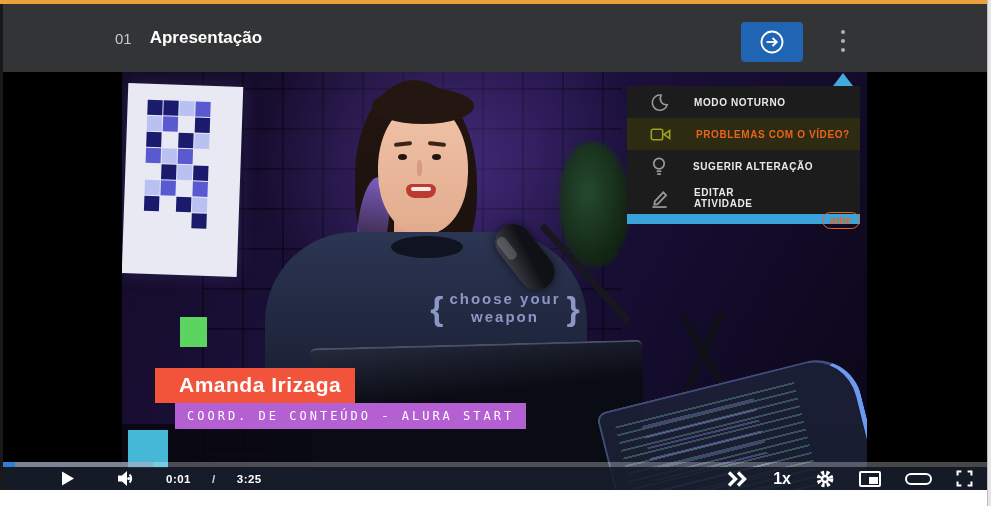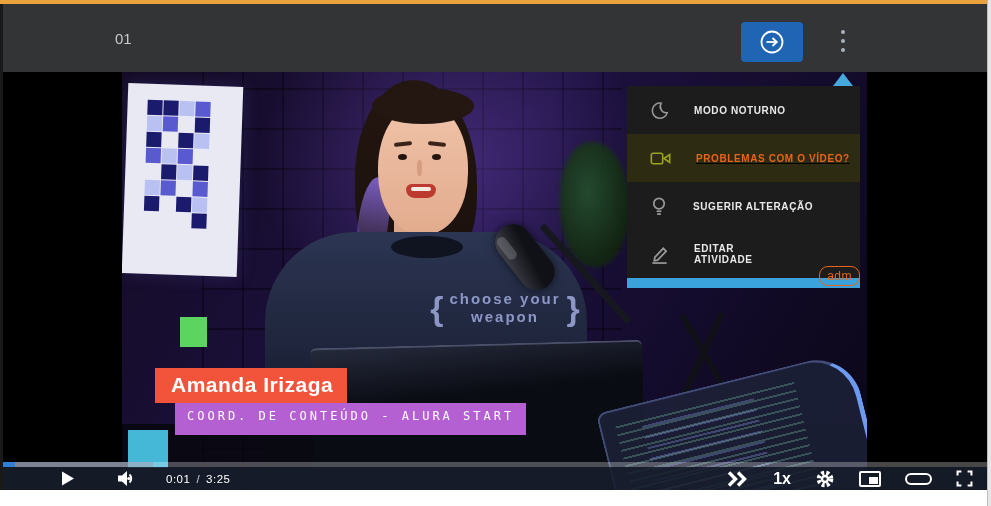--- a/index.html
+++ b/index.html
@@ -102,67 +102,68 @@
               border-radius:10px 46px 14px 10px; overflow:hidden; }
   .code1 { position:absolute; left:14px; top:12px; width:72%; height:80%;
            background:repeating-linear-gradient(0deg, rgba(130,220,180,.28) 0 2px, transparent 2px 8px); }
   .code2 { position:absolute; left:40px; top:20px; width:45%; height:70%;
            background:repeating-linear-gradient(0deg, rgba(150,170,255,.30) 0 2px, transparent 2px 11px); }
 
   .sq-green { position:absolute; left:58px; top:245px; width:27px; height:30px; background:#5cd560; }
   .sq-cyan  { position:absolute; left:6px;  top:358px; width:40px; height:38px; background:#45b8d8; }
 
   .name-tag { position:absolute; left:33px; top:296px; background:#f1543a; color:#fff; font-weight:bold;
-              font-size:21px; padding:5px 14px 6px 16px; letter-spacing:.5px; }
+              font-size:21px; padding:5px 14px 6px 24px; letter-spacing:.5px; }
   .role-tag { position:absolute; left:53px; top:331px; background:#b45fd2; color:#fff;
               font-family:"DejaVu Sans Mono", monospace; font-size:12px; letter-spacing:3px;
-              padding:6px 12px 12px 12px; }
+              padding:6px 12px 6px 12px; }
 
   
   .menu-pointer { position:absolute; left:830px; top:1px; width:0; height:0; z-index:31;
                   border-left:10px solid transparent; border-right:10px solid transparent;
                   border-bottom:13px solid #45a9dd; }
   .dropdown { position:absolute; left:624px; top:14px; width:233px; z-index:30; background:#1c1c1c; }
-  .menu-item { height:48px; display:flex; align-items:center; padding-left:23px; gap:25px; cursor:pointer; }
+  .menu-item { height:32px; display:flex; align-items:center; padding-left:23px; gap:25px; cursor:pointer; }
   .menu-item .mi-label { color:#e9e9e9; font-size:10px; font-weight:bold; letter-spacing:.6px; }
   .menu-item svg { stroke:#9a9a9a; }
-  .menu-item.hl { background:#2e2b13;text-decoration:underline; }
+  .menu-item.hl { background:#2e2b13; }
   .menu-item.hl .mi-label { color:#e8641a; }
   .menu-item.hl svg { stroke:#9aa41f; }
   .adm-badge { display:inline-block; margin-left:10px; color:#e8641a; border:1px solid #e8641a;
-               border-radius:9px; font-size:12px; font-weight:normal; padding:2px 7px 2px 7px; letter-spacing:.5px;margin-top:44px; }
+               border-radius:9px; font-size:10px; font-weight:bold; padding:2px 7px 2px 7px; letter-spacing:.5px;margin-top:44px; }
   .menu-footer { height:10px; background:#3ba3dc; }
 
   
   .controls { position:absolute; left:0; right:0; top:390px; height:28px; z-index:20; }
   .progress { position:relative; height:5px; width:100%; display:flex; cursor:pointer; }
   .prog-played   { width:1.2%; background:#2f7fd4; }
   .prog-buffered { width:14%; background:rgba(165,175,195,.75); }
   .prog-rest     { flex:1; background:rgba(255,255,255,.28); }
   .bar { height:23px; background:rgba(24,30,44,.88); display:flex; align-items:center;
          padding:0 14px 0 58px; color:#fff; }
   .ctl-btn { background:none; border:none; color:#fff; cursor:pointer; display:flex;
              align-items:center; justify-content:center; padding:0; }
-  .time { font-size:11.5px; font-weight:400; color:#fff; letter-spacing:.5px; margin-left:28px; display:flex; gap:6px; }
+  .time { font-size:11.5px; font-weight:700; color:#fff; letter-spacing:.5px; margin-left:28px; display:flex; gap:21px; }
   .time .sep { color:#cfd4da; }
   .bar .spacer { flex:1; }
   .speed { font-size:16px; font-weight:bold; }
   .right-cluster { display:flex; align-items:center; gap:24px; }
   .pip-box { width:22px; height:16px; border:2px solid #fff; border-radius:2px; position:relative; }
   .pip-box i { position:absolute; right:1px; bottom:1px; width:9px; height:7px; background:#fff; }
   .theater-box { width:27px; height:12px; border:2px solid #fff; border-radius:6px; }
 </style>
 </head>
 <body>
 
 <div class="app">
   <div class="top-accent"></div>
 
   <div class="header">
     <span class="lesson-num">01</span>
+    <span class="lesson-title">Apresentação</span>
     <button class="next-btn">
       <span style="display:flex;">
         <svg width="28" height="28" viewBox="0 0 28 28" fill="none">
           <circle cx="14" cy="14" r="10.5" stroke="#fff" stroke-width="1.8"></circle>
           <line x1="8.5" y1="14" x2="18" y2="14" stroke="#fff" stroke-width="1.8"></line>
           <polyline points="14.5,10 18.8,14 14.5,18" fill="none" stroke="#fff" stroke-width="1.8"></polyline>
         </svg>
       </span>
     </button>
     <button class="kebab">

